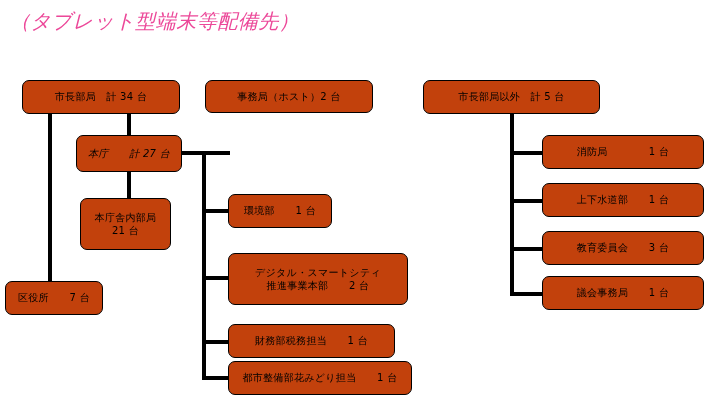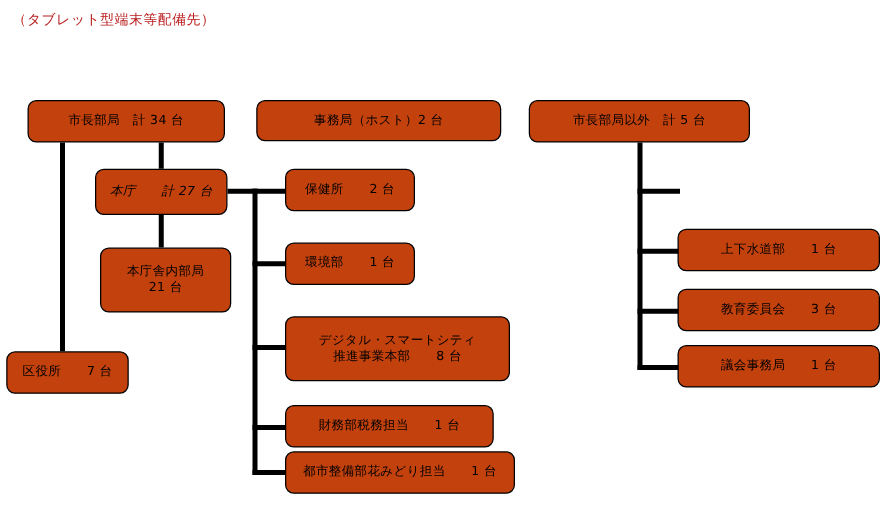--- a/index.html
+++ b/index.html
@@ -14,24 +14,25 @@
     position: relative;
     width: 710px;
     height: 412px;
     background: #ffffff;
     overflow: hidden;
   }
   .title {
     position: absolute;
     left: 10px;
     top: 8px;
-    font-size: 11px;
-    color: #b91c1c;
+    font-size: 20px;
+    color: #ec4899;
     letter-spacing: 0.5px;
     white-space: nowrap;
+    font-style: italic;
   }
   .node {
     position: absolute;
     box-sizing: border-box;
     background: #c2410c;
     border: 1.6px solid #000000;
     border-radius: 7px;
     color: #000000;
     font-size: 10px;
     line-height: 1.35;
@@ -67,56 +68,56 @@
   <div class="node" style="left:22px; top:80px; width:158px; height:34px;">市長部局　計 34 台</div>
 
   <div class="edge" style="left:48px; top:114px; width:4px; height:167px;"></div>
 
   <div class="edge" style="left:127px; top:114px; width:4px; height:21px;"></div>
 
   <div class="node" style="left:76px; top:135px; width:106px; height:37px;font-style:italic;">本庁　　計 27 台</div>
 
   <div class="edge" style="left:127px; top:172px; width:4px; height:26px;"></div>
 
-  <div class="node two-line" style="left:80px; top:198px; width:105px; height:52px;">
+  <div class="node two-line" style="left:80px; top:198px; width:91px; height:52px;">
     <span class="ln">本庁舎内部局</span>
     <span class="ln">21 台</span>
   </div>
 
   <div class="node" style="left:5px; top:281px; width:98px; height:34px;">区役所　　7 台</div>
 
-  <div class="node" style="left:205px; top:80px; width:196px; height:33px;">事務局（ホスト）2 台</div>
+  <div class="node" style="left:205px; top:80px; width:168px; height:33px;">事務局（ホスト）2 台</div>
 
   <div class="edge" style="left:182px; top:151px; width:24px; height:4px;"></div>
 
   <div class="edge" style="left:202px; top:151px; width:4px; height:229px;"></div>
 
   <div class="edge" style="left:202px; top:151px; width:28px; height:4px;"></div>
-  <div class="node" style="left:228px; top:135px; width:104px; height:34px;">保健所　　2 台</div>
 
   <div class="edge" style="left:202px; top:209px; width:28px; height:4px;"></div>
   <div class="node" style="left:228px; top:194px; width:104px; height:34px;">環境部　　1 台</div>
 
   <div class="edge" style="left:202px; top:276px; width:28px; height:4px;"></div>
   <div class="node two-line" style="left:228px; top:253px; width:180px; height:52px;">
     <span class="ln">デジタル・スマートシティ</span>
-    <span class="ln">推進事業本部　　8 台</span>
+    <span class="ln">推進事業本部　　2 台</span>
   </div>
 
   <div class="edge" style="left:202px; top:340px; width:28px; height:4px;"></div>
   <div class="node" style="left:228px; top:324px; width:167px; height:34px;">財務部税務担当　　1 台</div>
 
   <div class="edge" style="left:202px; top:376px; width:28px; height:4px;"></div>
   <div class="node" style="left:228px; top:361px; width:184px; height:34px;">都市整備部花みどり担当　　1 台</div>
 
   <div class="node" style="left:423px; top:80px; width:177px; height:34px;">市長部局以外　計 5 台</div>
 
   <div class="edge" style="left:510px; top:114px; width:4px; height:182px;"></div>
 
   <div class="edge" style="left:510px; top:151px; width:34px; height:4px;"></div>
+  <div class="node" style="left:542px; top:135px; width:162px; height:34px;">消防局　　　　1 台</div>
 
   <div class="edge" style="left:510px; top:199px; width:34px; height:4px;"></div>
   <div class="node" style="left:542px; top:183px; width:162px; height:34px;">上下水道部　　1 台</div>
 
   <div class="edge" style="left:510px; top:247px; width:34px; height:4px;"></div>
   <div class="node" style="left:542px; top:231px; width:162px; height:34px;">教育委員会　　3 台</div>
 
   <div class="edge" style="left:510px; top:292px; width:34px; height:4px;"></div>
   <div class="node" style="left:542px; top:276px; width:162px; height:34px;">議会事務局　　1 台</div>
 

